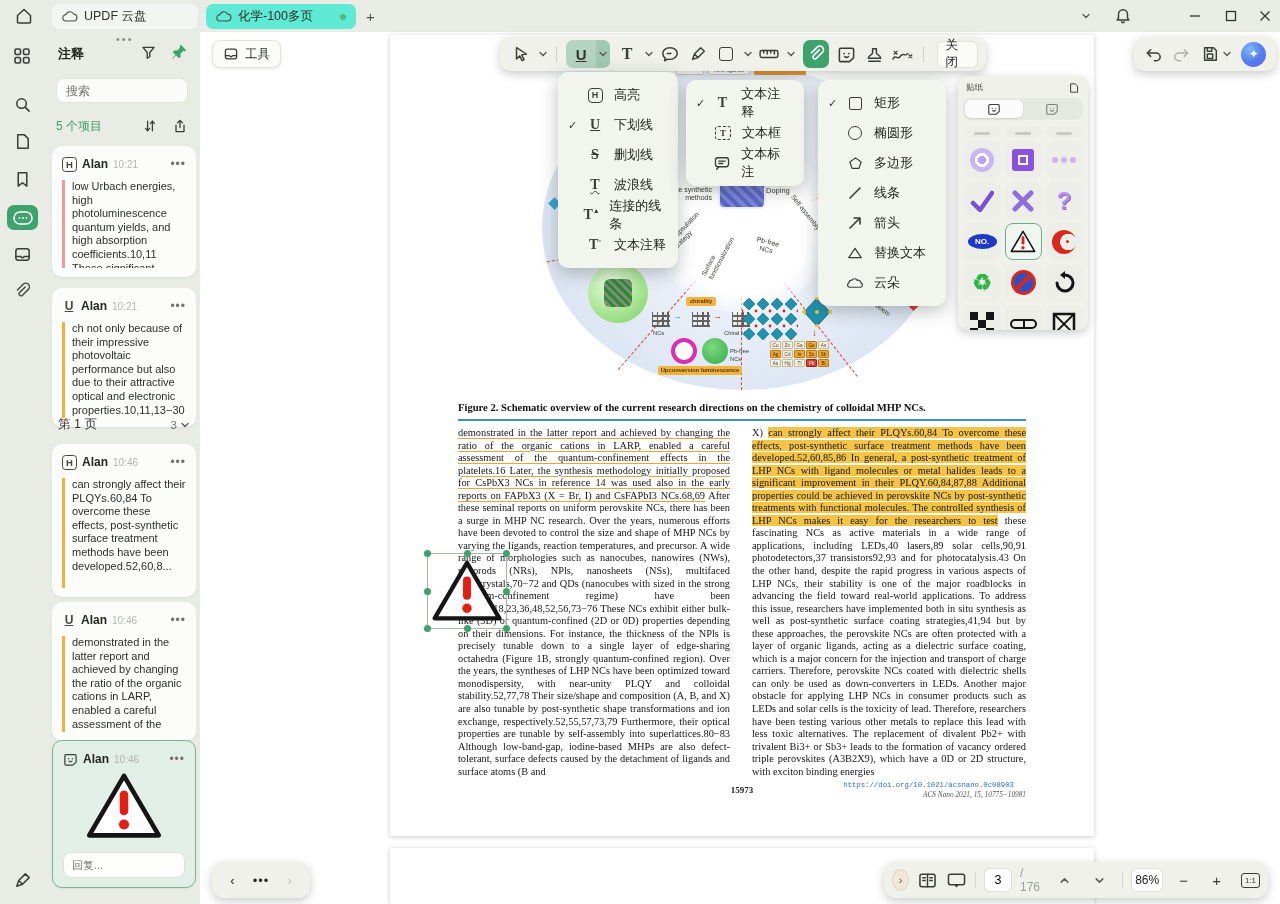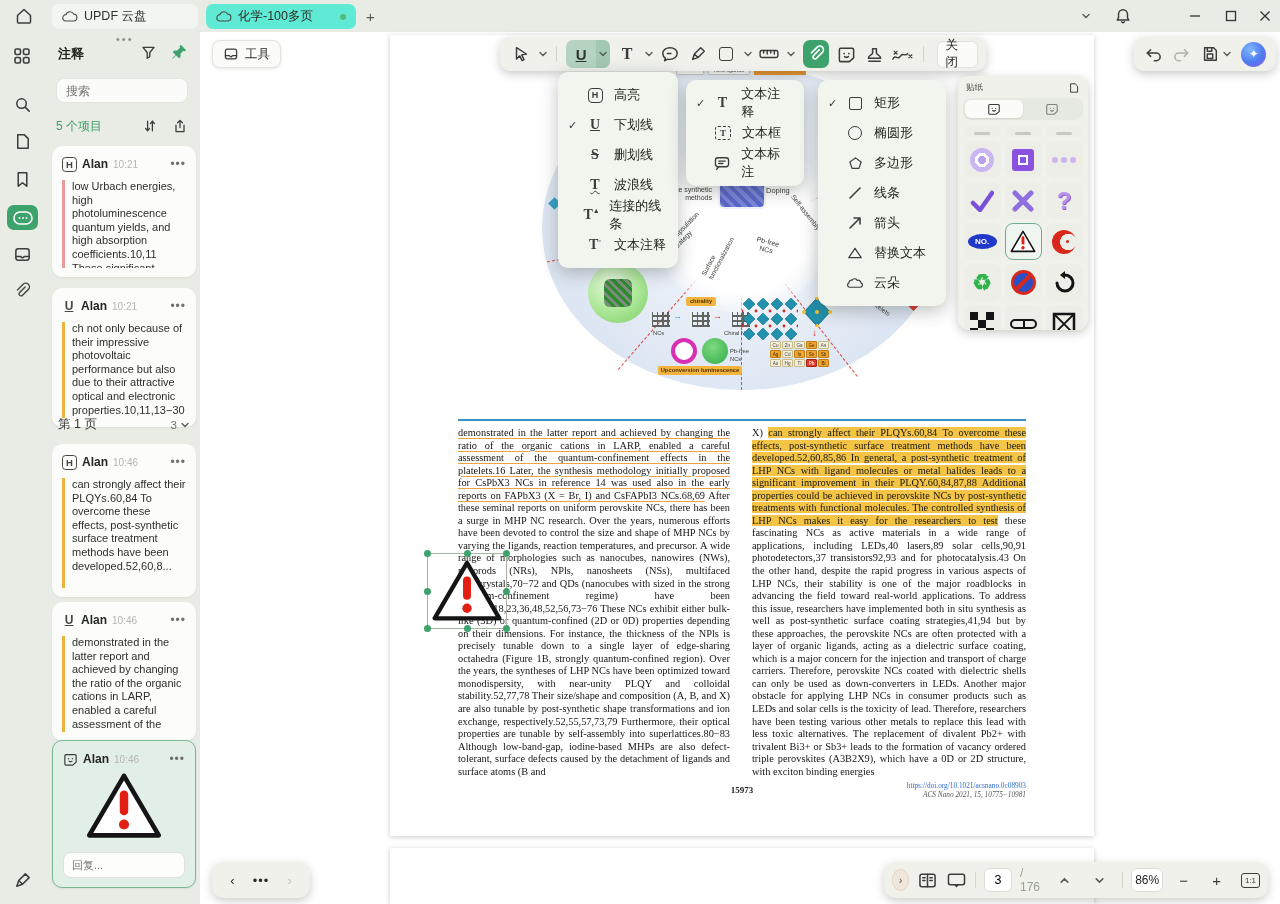--- a/index.html
+++ b/index.html
@@ -68,21 +68,21 @@
 
   
   #fig-caption { position:absolute; left:68px; top:367px; width:568px; font-family:"Liberation Serif",serif; font-size:10.6px; font-weight:bold; color:#111; }
   #cap-rule { position:absolute; left:68px; top:384px; width:568px; height:2px; background:#3e8fc5; }
   .pdfcol { position:absolute; top:392px; height:352px; font-family:"Liberation Serif",serif; font-size:10.35px; line-height:12.55px; text-align:justify; color:#161616; overflow:hidden; }
   #col-left { left:68px; width:272px; }
   #col-right { left:362px; width:274px; }
   .u-orange { text-decoration:underline; text-decoration-color:#eda43c; text-decoration-thickness:1.4px; text-underline-offset:2px; }
   .hl-yellow { background:#f3c445; }
   #pg-num { position:absolute; left:312px; top:750px; width:80px; text-align:center; font-family:"Liberation Serif",serif; font-size:9px; font-weight:bold; }
-  #pg-doi { position:absolute; left:396px; top:746px; width:240px; text-align:right; font-size:7.3px; color:#2e6fd0; font-family:Liberation Serif, serif; }
+  #pg-doi { position:absolute; left:384px; top:746px; width:240px; text-align:right; font-size:7.3px; color:#2e6fd0; font-family:Liberation Mono, monospace; }
   #pg-cite { position:absolute; left:396px; top:755px; width:240px; text-align:right; font-size:7.3px; color:#555; font-family:"Liberation Serif",serif; font-style:italic; }
 
   
   #annot-sel { position:absolute; left:37px; top:518px; width:80px; height:76px; border:1px solid #a9b6a6; }
   .handle { position:absolute; width:7px; height:7px; border-radius:50%; background:#3da26c; }
 
   
   .float { background:#eff1ea; border-radius:10px; box-shadow:0 3px 10px rgba(40,50,40,.25); z-index:20; }
   #toolbar { position:absolute; left:500px; top:37px; width:486px; height:34px; display:flex; align-items:center; padding:0 8px; gap:2px; }
   .tb-item { height:28px; min-width:26px; display:flex; align-items:center; justify-content:center; border-radius:6px; }
@@ -552,20 +552,21 @@
             <span class="etile o">Sb</span>
           <span class="etile">Au</span>
             <span class="etile">Hg</span>
             <span class="etile">Tl</span>
             <span class="etile r">Pb</span>
             <span class="etile o">Bi</span>
         </div>
         <div class="abs" style="left:516px;top:258px;width:15px;height:15px;background:#d93a2c;transform:rotate(45deg)"></div>
       </div>
 
+      <div id="fig-caption">Figure 2. Schematic overview of the current research directions on the chemistry of colloidal MHP NCs.</div>
       <div id="cap-rule"></div>
 
       <div class="pdfcol" id="col-left"><span class="u-orange">demonstrated in the latter report and achieved by changing the ratio of the organic cations in LARP, enabled a careful assessment of the quantum-confinement effects in the platelets.16 Later, the synthesis methodology initially proposed for CsPbX3 NCs in reference 14 was used also in the early reports on FAPbX3 (X = Br, I) and CsFAPbI3 NCs.68,69</span><span> After these seminal reports on uniform perovskite NCs, there has been a surge in MHP NC research. Over the years, numerous efforts have been devoted to control the size and shape of MHP NCs by varying the ligands, reaction temperatures, and precursor. A wide range of morphologies such as nanocubes, nanowires (NWs), nanorods (NRs), NPls, nanosheets (NSs), multifaced nanocrystals,70−72 and QDs (nanocubes with sized in the strong quantum-confinement regime) have been realized.18,23,36,48,52,56,73−76 These NCs exhibit either bulk-like (3D) or quantum-confined (2D or 0D) properties depending on their dimensions. For instance, the thickness of the NPls is precisely tunable down to a single layer of edge-sharing octahedra (Figure 1B, strongly quantum-confined region). Over the years, the syntheses of LHP NCs have been optimized toward monodispersity, with near-unity PLQY and colloidal stability.52,77,78 Their size/shape and composition (A, B, and X) are also tunable by post-synthetic shape transformations and ion exchange, respectively.52,55,57,73,79 Furthermore, their optical properties are tunable by self-assembly into superlattices.80−83 Although low-band-gap, iodine-based MHPs are also defect-tolerant, surface defects caused by the detachment of ligands and surface atoms (B and</span></div>
       <div class="pdfcol" id="col-right"><span>X) </span><span class="hl-yellow">can strongly affect their PLQYs.60,84 To overcome these effects, post-synthetic surface treatment methods have been developed.52,60,85,86 In general, a post-synthetic treatment of LHP NCs with ligand molecules or metal halides leads to a significant improvement in their PLQY.60,84,87,88 Additional properties could be achieved in perovskite NCs by post-synthetic treatments with functional molecules. The controlled synthesis of LHP NCs makes it easy for the researchers to test</span><span> these fascinating NCs as active materials in a wide range of applications, including LEDs,40 lasers,89 solar cells,90,91 photodetectors,37 transistors92,93 and for photocatalysis.43 On the other hand, despite the rapid progress in various aspects of LHP NCs, their stability is one of the major roadblocks in advancing the field toward real-world applications. To address this issue, researchers have implemented both in situ synthesis as well as post-synthetic surface coating strategies,41,94 but by these approaches, the perovskite NCs are often protected with a layer of organic ligands, acting as a dielectric surface coating, which is a major concern for the injection and transport of charge carriers. Therefore, perovskite NCs coated with dielectric shells can only be used as down-converters in LEDs. Another major obstacle for applying LHP NCs in consumer products such as LEDs and solar cells is the toxicity of lead. Therefore, researchers have been testing various other metals to replace this lead with less toxic alternatives. The replacement of divalent Pb2+ with trivalent Bi3+ or Sb3+ leads to the formation of vacancy ordered triple perovskites (A3B2X9), which have a 0D or 2D structure, with exciton binding energies</span></div>
 
       <div id="annot-sel">
         <svg class="abs" style="left:3px;top:4px" width="72" height="66" viewBox="0 0 100 88">
             <use href="#warn"></use>
           </svg>
         <div class="handle" style="left:-4px;top:-4px"></div>

